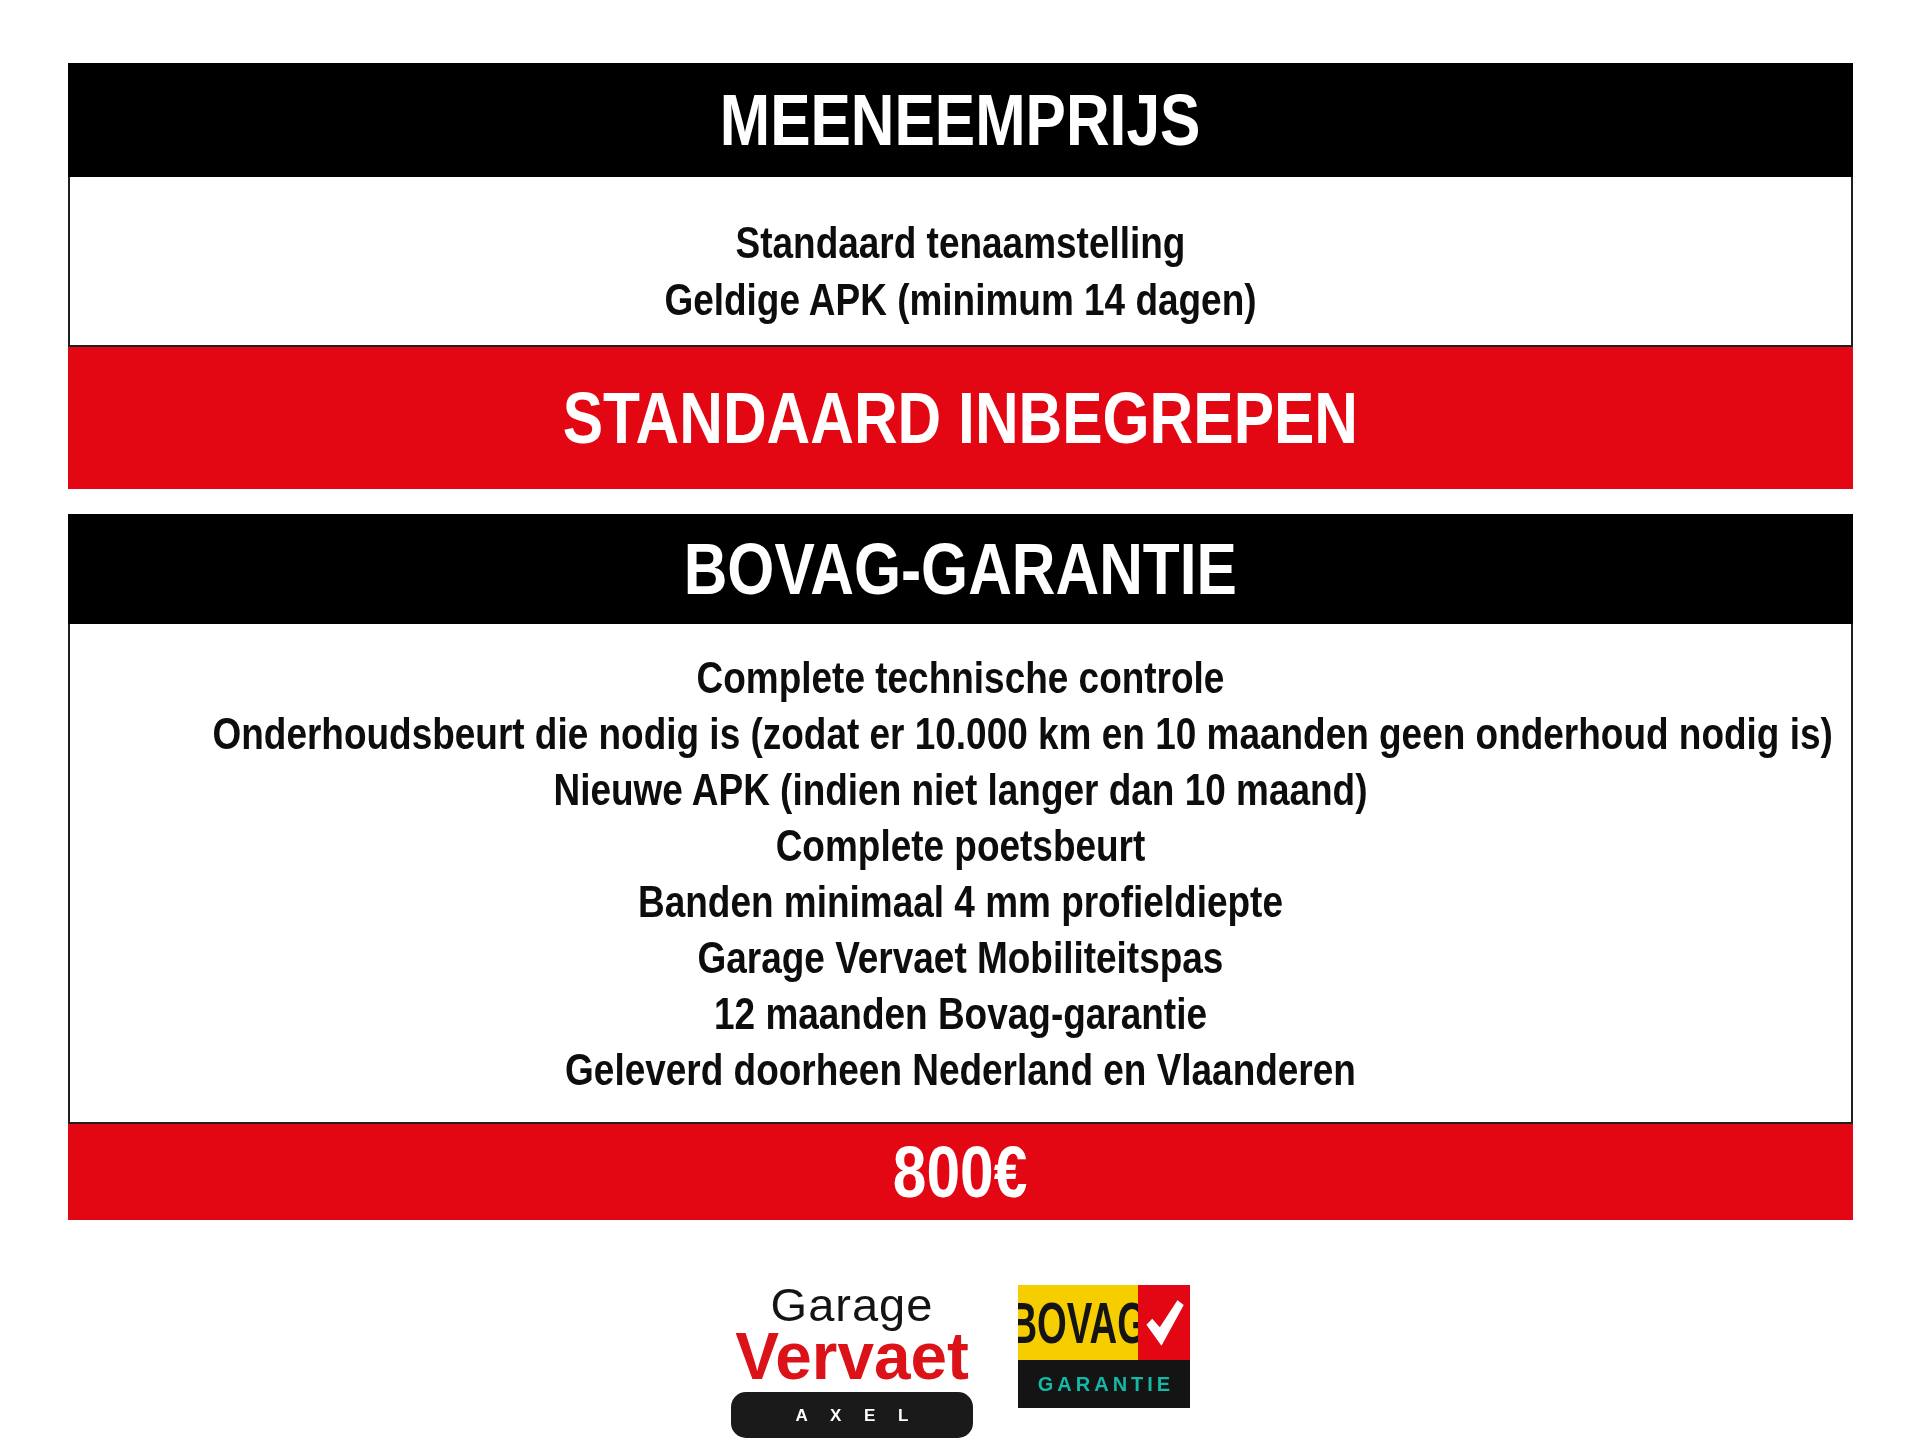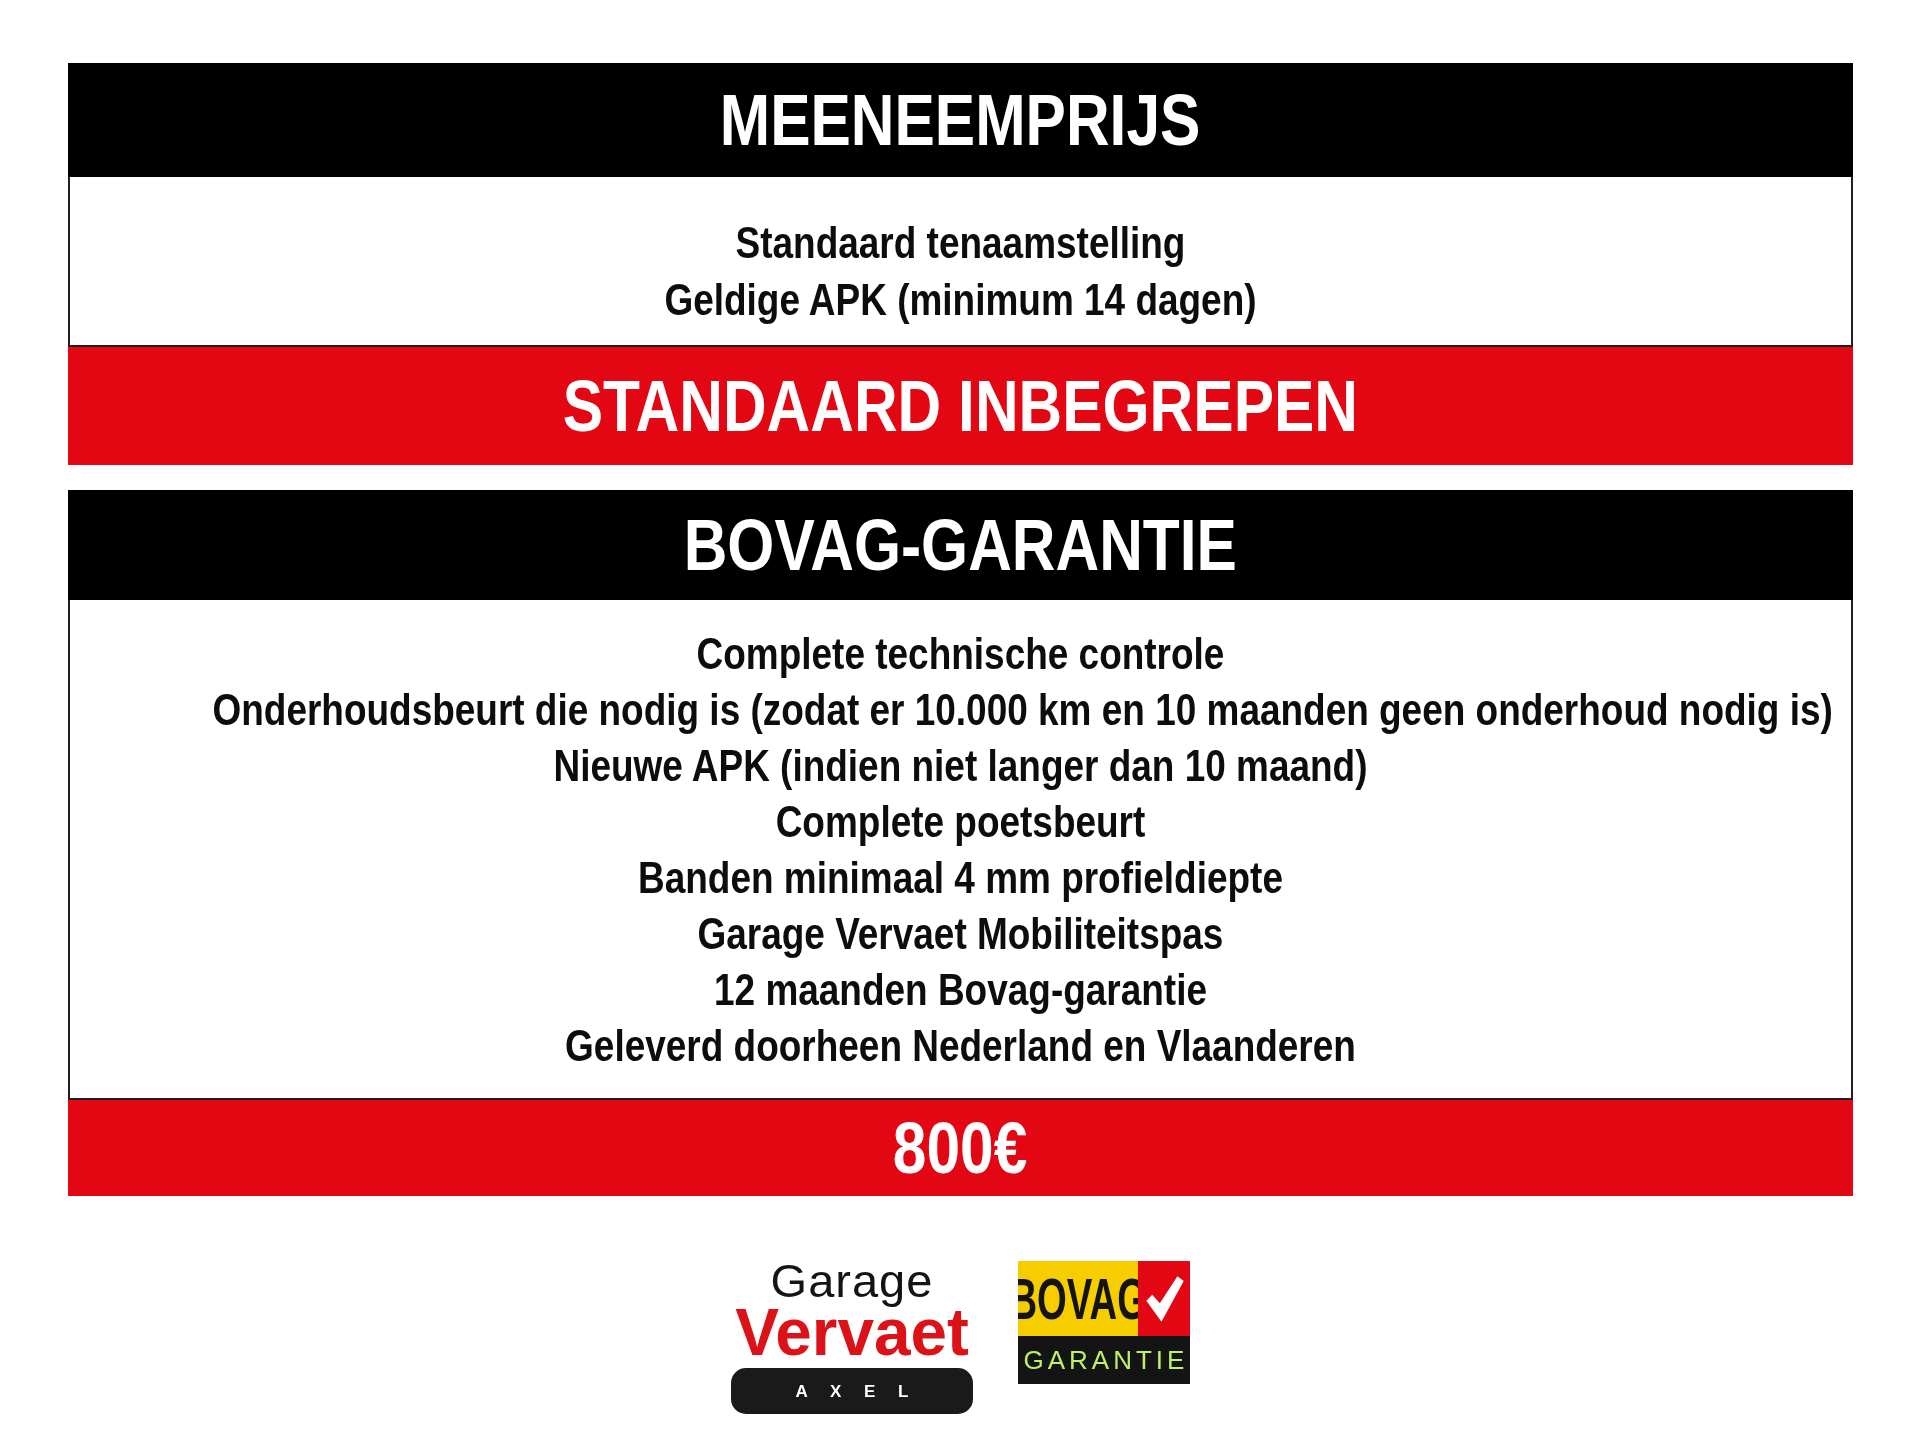--- a/index.html
+++ b/index.html
@@ -47,21 +47,21 @@
     font-weight: bold;
     color: #0d0d0d;
     line-height: 57px;
     white-space: nowrap;
     transform: scaleX(0.84);
   }
   .body-1 { padding: 37px 0 17px 0; }
   .body-2 { padding: 26px 0 24px 0; }
   .body-2 .body-line { line-height: 56px; }
 
-  .card-1 .bar-red { height: 118px; }
+  .card-1 .bar-red { height: 142px; }
   .card-1 .bar-black { height: 114px; }
   .card-2 .bar-black { height: 110px; }
   .card-2 .bar-red { height: 96px; }
 
   
   .logos {
     margin-top: 63px;
     display: flex;
     justify-content: center;
     align-items: flex-start;
@@ -122,23 +122,23 @@
   }
   .bovag-red {
     flex: 1; height: 100%;
     background: #e30613;
     display: flex; align-items: center; justify-content: center;
   }
   .bovag-bottom {
     flex: 1;
     background: #141414;
     display: flex; align-items: center; justify-content: center;
-    color: #bef264;
-    font-size: 26px;
-    font-weight: normal;
+    color: #14b8a6;
+    font-size: 20px;
+    font-weight: bold;
     letter-spacing: 4px;
     text-indent: 4px;
     line-height: 1;
   }
 </style>
 </head>
 <body>
 
 <div class="canvas">
 

